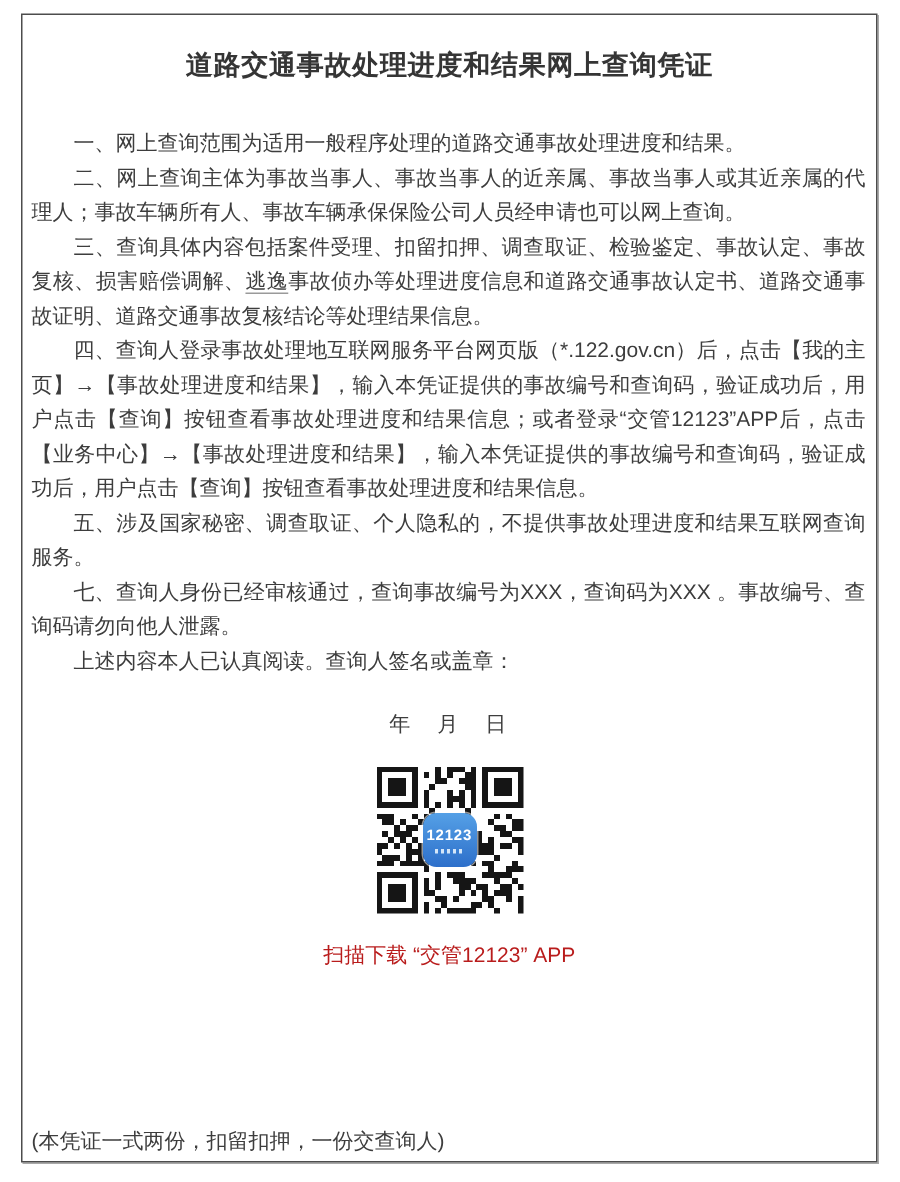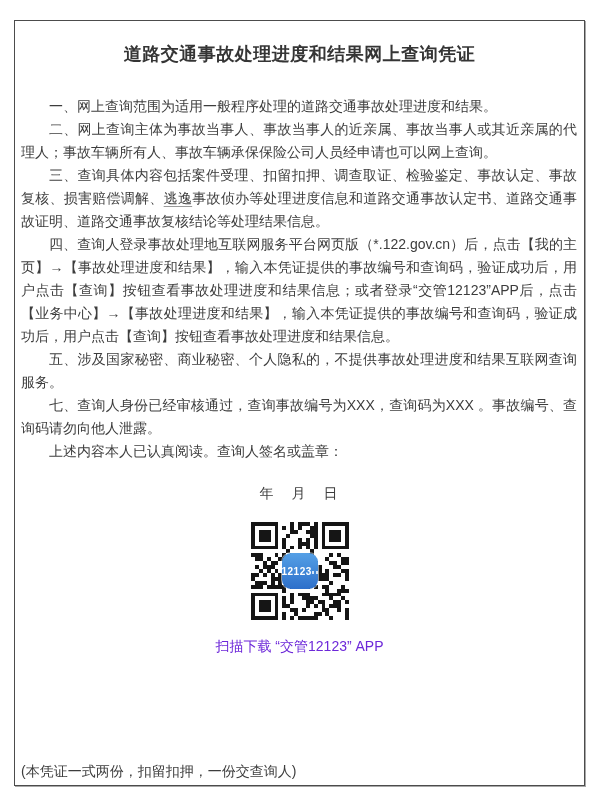--- a/index.html
+++ b/index.html
@@ -2,21 +2,21 @@
 <html><head>
 <meta charset="utf-8">
 <style>
   html,body{margin:0;padding:0;}
   body{
     width:600px;height:788px;background:#ffffff;position:relative;
     font-family:"Liberation Sans","DejaVu Sans",sans-serif;
     color:#3d3d3d;overflow:hidden;
   }
   .sheet{
-    position:absolute;left:14px;top:20px;width:571px;height:766px;
+    position:absolute;left:14px;top:9px;width:571px;height:766px;
     border:1px solid #4c4c4c;box-shadow:1px 1px 0 #a8a8a8;
     box-sizing:border-box;background:#fff;
   }
   .title{
     margin:21px 6px 0 6px;text-align:center;
     font-size:18px;font-weight:bold;color:#353535;letter-spacing:0.5px;
   }
   .content{
     margin:29px 7px 0 6px;
     font-size:14px;line-height:23px;text-align:justify;
@@ -26,49 +26,49 @@
   .u-word{text-decoration:underline;text-decoration-color:#9a9a9a;text-underline-offset:3px;}
   .date-line{
     margin-top:22px;text-align:center;font-size:14px;letter-spacing:2px;color:#3d3d3d;
   }
   .qr-wrap{margin-top:19px;text-align:center;}
   .qr{position:relative;display:inline-block;width:98px;height:98px;}
   .qr svg{display:block;width:98px;height:98px;}
   .qr-logo{
     position:absolute;left:50%;top:50%;width:36px;height:36px;margin:-18px 0 0 -18px;
     border-radius:9px;background:linear-gradient(180deg,#55a0e6 0%,#2d6fca 100%);
-    display:flex;align-items:center;justify-content:center;
+    display:flex;flex-direction:column;align-items:center;justify-content:center;
     box-shadow:0 0 0 1px rgba(255,255,255,0.55);
   }
   .qr-logo-text{
     color:#ffffff;font-weight:bold;font-size:10px;line-height:11px;letter-spacing:0.5px;
     font-family:"Liberation Sans",sans-serif;
   }
   .qr-logo-sub{
     margin-top:3px;width:20px;height:3px;
     background:repeating-linear-gradient(90deg,#d4e6f9 0 2px,rgba(0,0,0,0) 2px 4px);
   }
-  .qr-caption{margin-top:14px;font-size:14px;color:#6d28d9;}
+  .qr-caption{margin-top:14px;font-size:14px;color:#b91c1c;}
   .footer-note{
     position:absolute;left:6px;bottom:4px;font-size:14px;color:#3d3d3d;
   }
 </style>
 </head>
 <body>
 
 <div class="sheet">
 
   <div class="title">道路交通事故处理进度和结果网上查询凭证</div>
 
   <div class="content">
     <p>一、网上查询范围为适用一般程序处理的道路交通事故处理进度和结果。</p>
     <p>二、网上查询主体为事故当事人、事故当事人的近亲属、事故当事人或其近亲属的代理人；事故车辆所有人、事故车辆承保保险公司人员经申请也可以网上查询。</p>
     <p><span>三、查询具体内容包括案件受理、扣留扣押、调查取证、检验鉴定、事故认定、事故复核、损害赔偿调解、</span><span class="u-word">逃逸</span><span>事故侦办等处理进度信息和道路交通事故认定书、道路交通事故证明、道路交通事故复核结论等处理结果信息。</span></p>
     <p>四、查询人登录事故处理地互联网服务平台网页版（*.122.gov.cn）后，点击【我的主页】→【事故处理进度和结果】，输入本凭证提供的事故编号和查询码，验证成功后，用户点击【查询】按钮查看事故处理进度和结果信息；或者登录“交管12123”APP后，点击【业务中心】→【事故处理进度和结果】，输入本凭证提供的事故编号和查询码，验证成功后，用户点击【查询】按钮查看事故处理进度和结果信息。</p>
-    <p>五、涉及国家秘密、商业秘密、个人隐私的，不提供事故处理进度和结果互联网查询服务。</p>
+    <p>五、涉及国家秘密、调查取证、个人隐私的，不提供事故处理进度和结果互联网查询服务。</p>
     <p>七、查询人身份已经审核通过，查询事故编号为XXX，查询码为XXX 。事故编号、查询码请勿向他人泄露。</p>
     <p>上述内容本人已认真阅读。查询人签名或盖章：</p>
   </div>
 
   <div class="date-line">年　月　日</div>
 
   <div class="qr-wrap">
     <div class="qr">
       <svg id="qr-svg" viewBox="0 0 25 25" shape-rendering="crispEdges">
           <rect x="0" y="0" width="25" height="25" fill="#ffffff"></rect>

